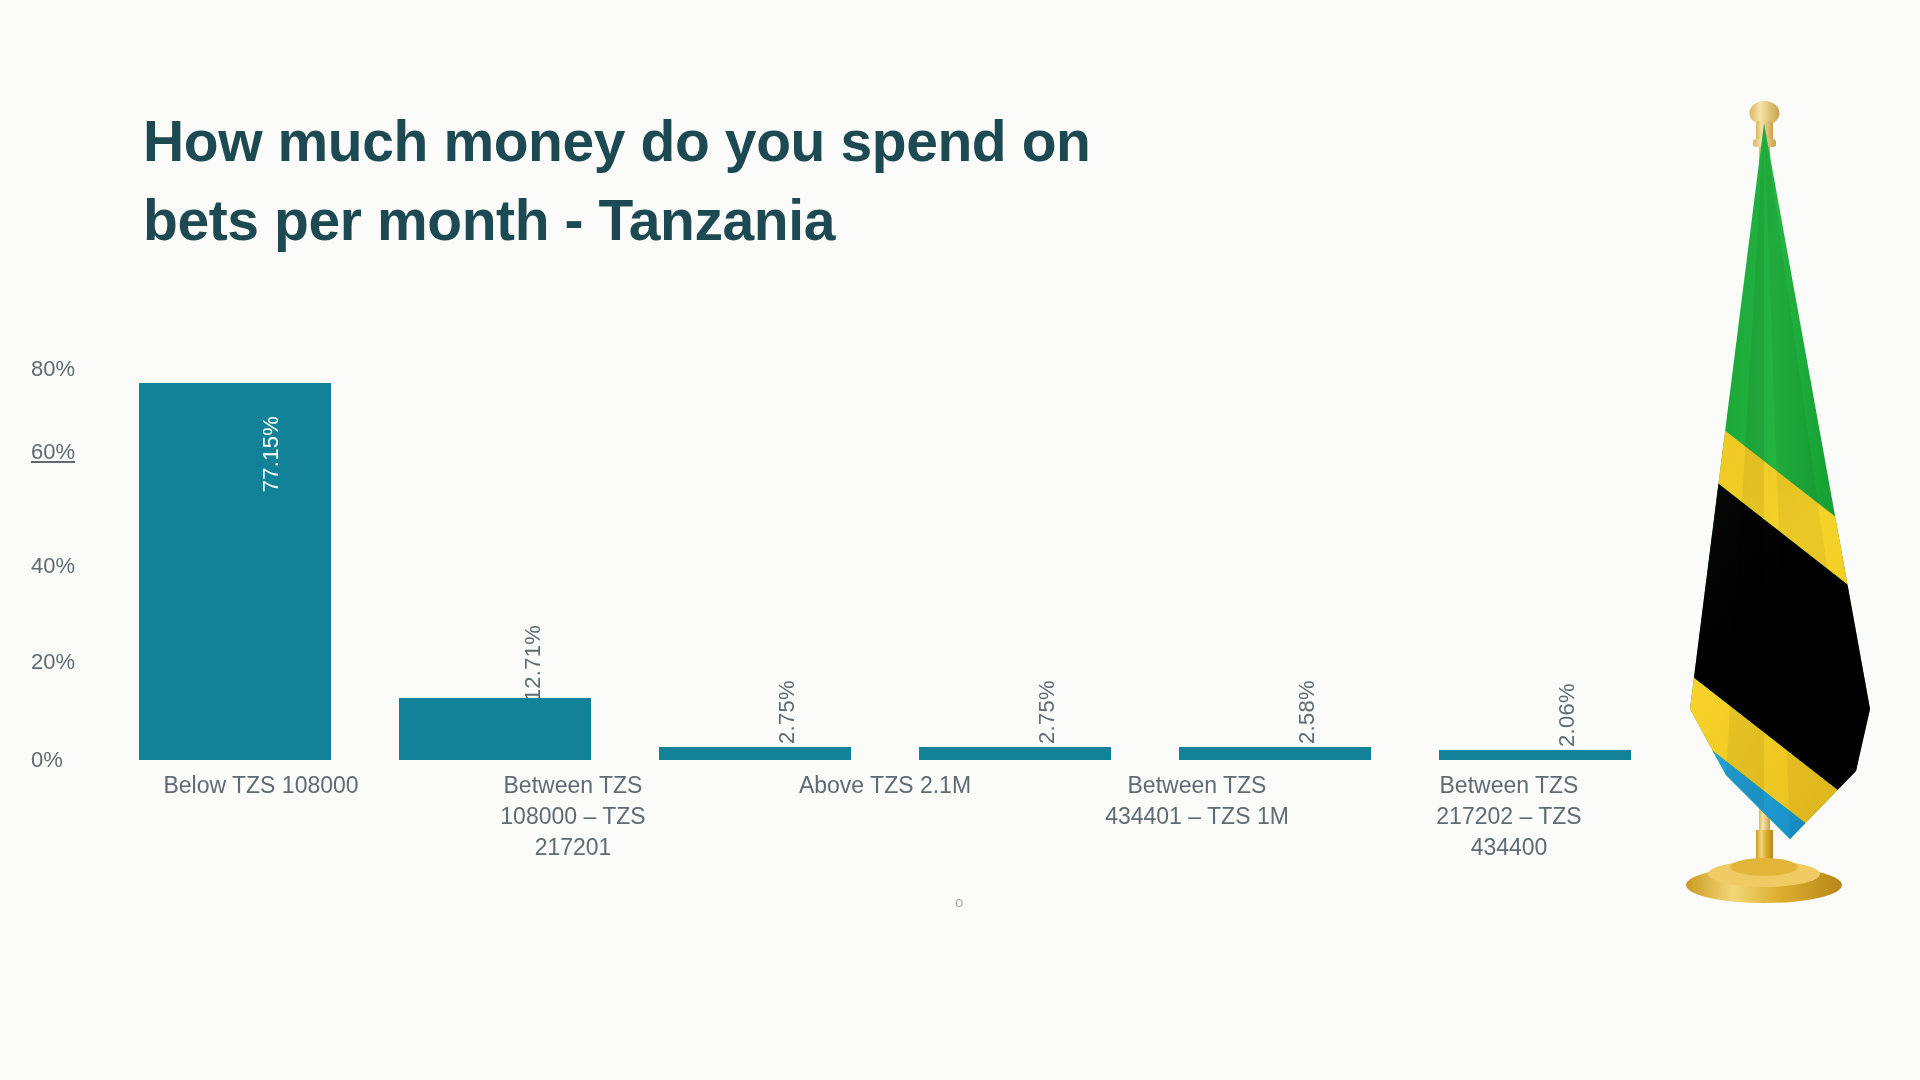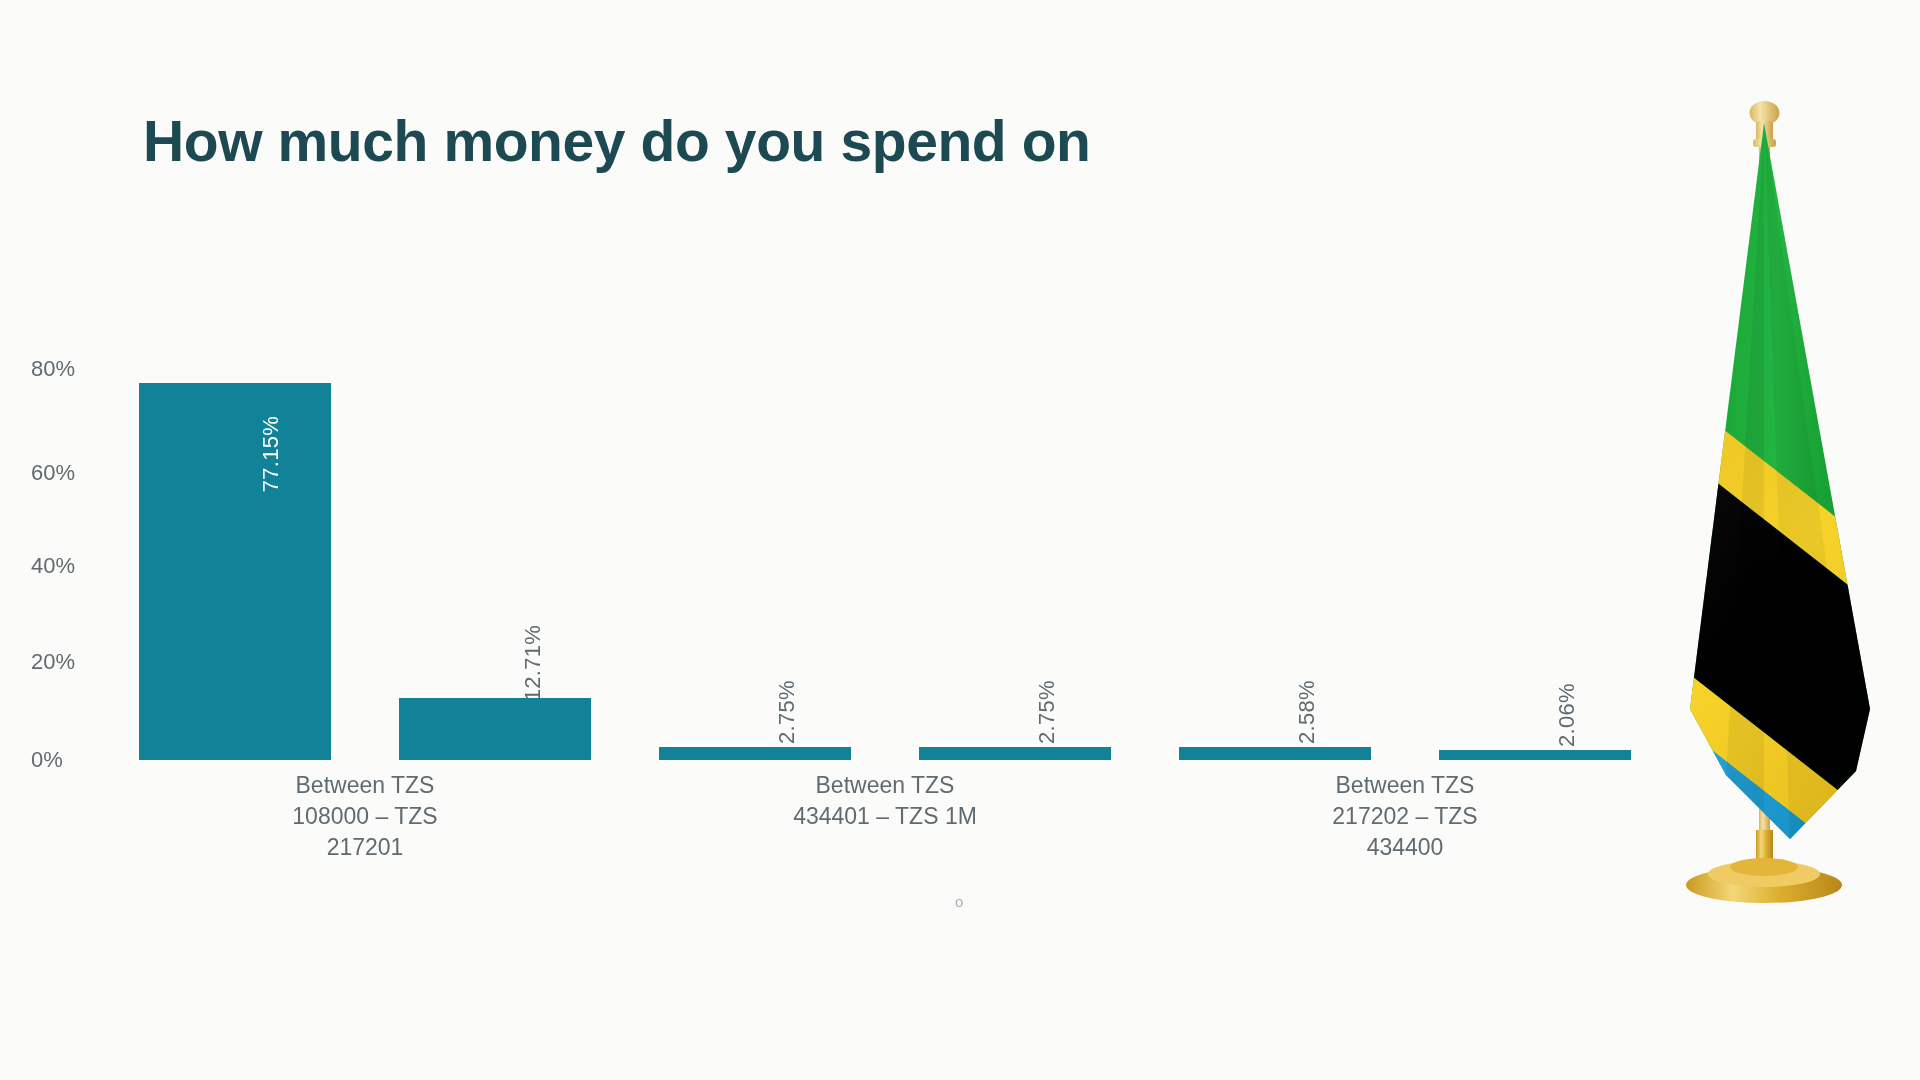--- a/index.html
+++ b/index.html
@@ -73,27 +73,28 @@
   #flag-wrap { position:absolute; left:1660px; top:95px; width:260px; height:890px; }
   #flag-svg { width:100%; height:100%; display:block; }
 </style>
 </head>
 <body>
 
 <div id="page">
 
   <h1 id="title">
     <span class="line">How much money do you spend on</span>
+    <span class="line">bets per month - Tanzania</span>
   </h1>
 
   <div id="chart">
 
     <div id="yaxis">
         <div class="ylabel" style="top: 39.0909px;">80%</div>
-        <div class="ylabel" style="top: 143px;">60%</div>
+        <div class="ylabel" style="top: 122px; text-decoration: underline;">60%</div>
         <div class="ylabel" style="top: 236px;">40%</div>
         <div class="ylabel" style="top: 332.273px;">20%</div>
         <div class="ylabel" style="top: 430px;">0%</div>
       </div>
 
     <div id="plot">
       <div class="bars" id="bars">
           <div class="bar-slot">
             <div class="bar" style="height: 376.983px; background: rgb(17, 130, 152);">
               <div class="bar-val inside">77.15%</div>
@@ -116,23 +117,25 @@
             <div class="bar thin" style="height: 12.6068px; background: rgb(17, 130, 152);"></div>
           </div>
           <div class="bar-slot">
             <div class="bar-val outside" style="position: absolute; bottom: 32.0659px; left: 50%;">2.06%</div>
             <div class="bar thin" style="height: 10.0659px; background: rgb(17, 130, 152);"></div>
           </div>
         </div>
     </div>
 
     <div class="cat-row" id="cats">
+        <div class="cat">Below TZS 108000</div>
         <div class="cat">Between TZS
 108000 – TZS
 217201</div>
+        <div class="cat">Above TZS 2.1M</div>
         <div class="cat">Between TZS
 434401 – TZS 1M</div>
         <div class="cat">Between TZS
 217202 – TZS
 434400</div>
       </div>
   </div>
 
   <div id="stray">o</div>
 

